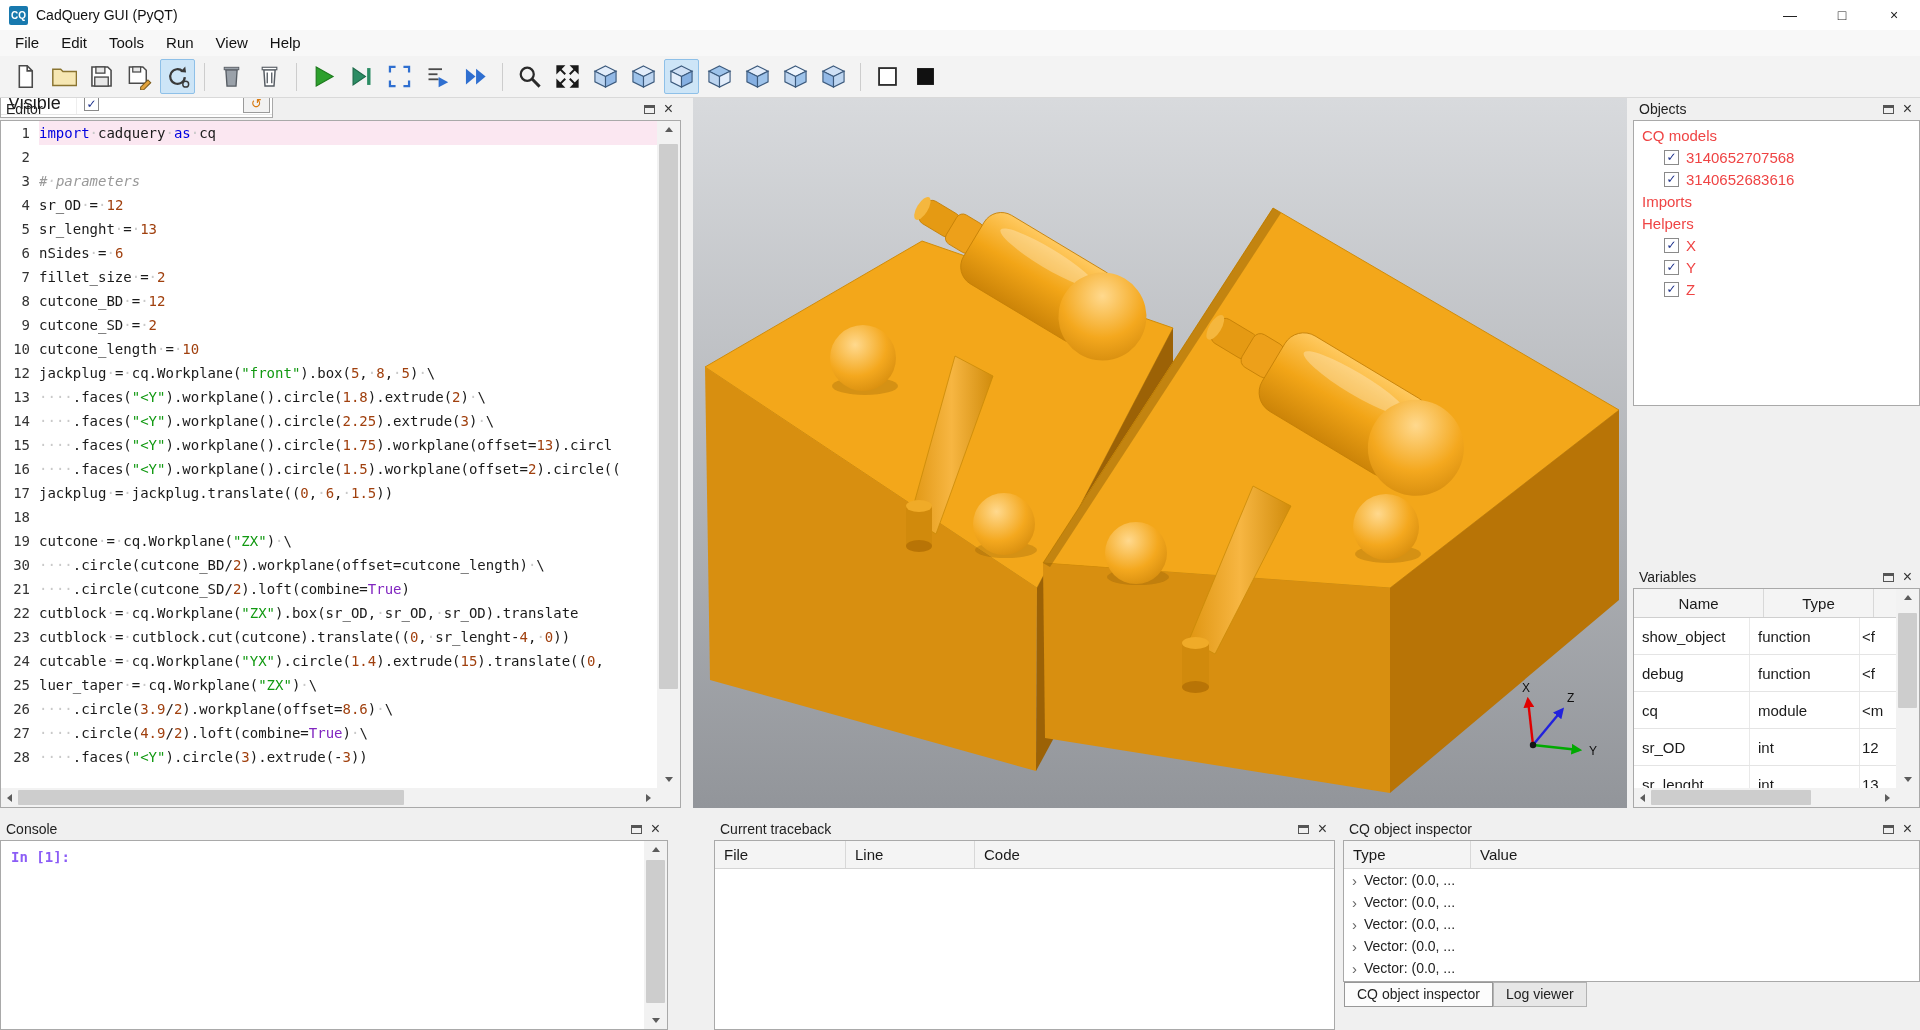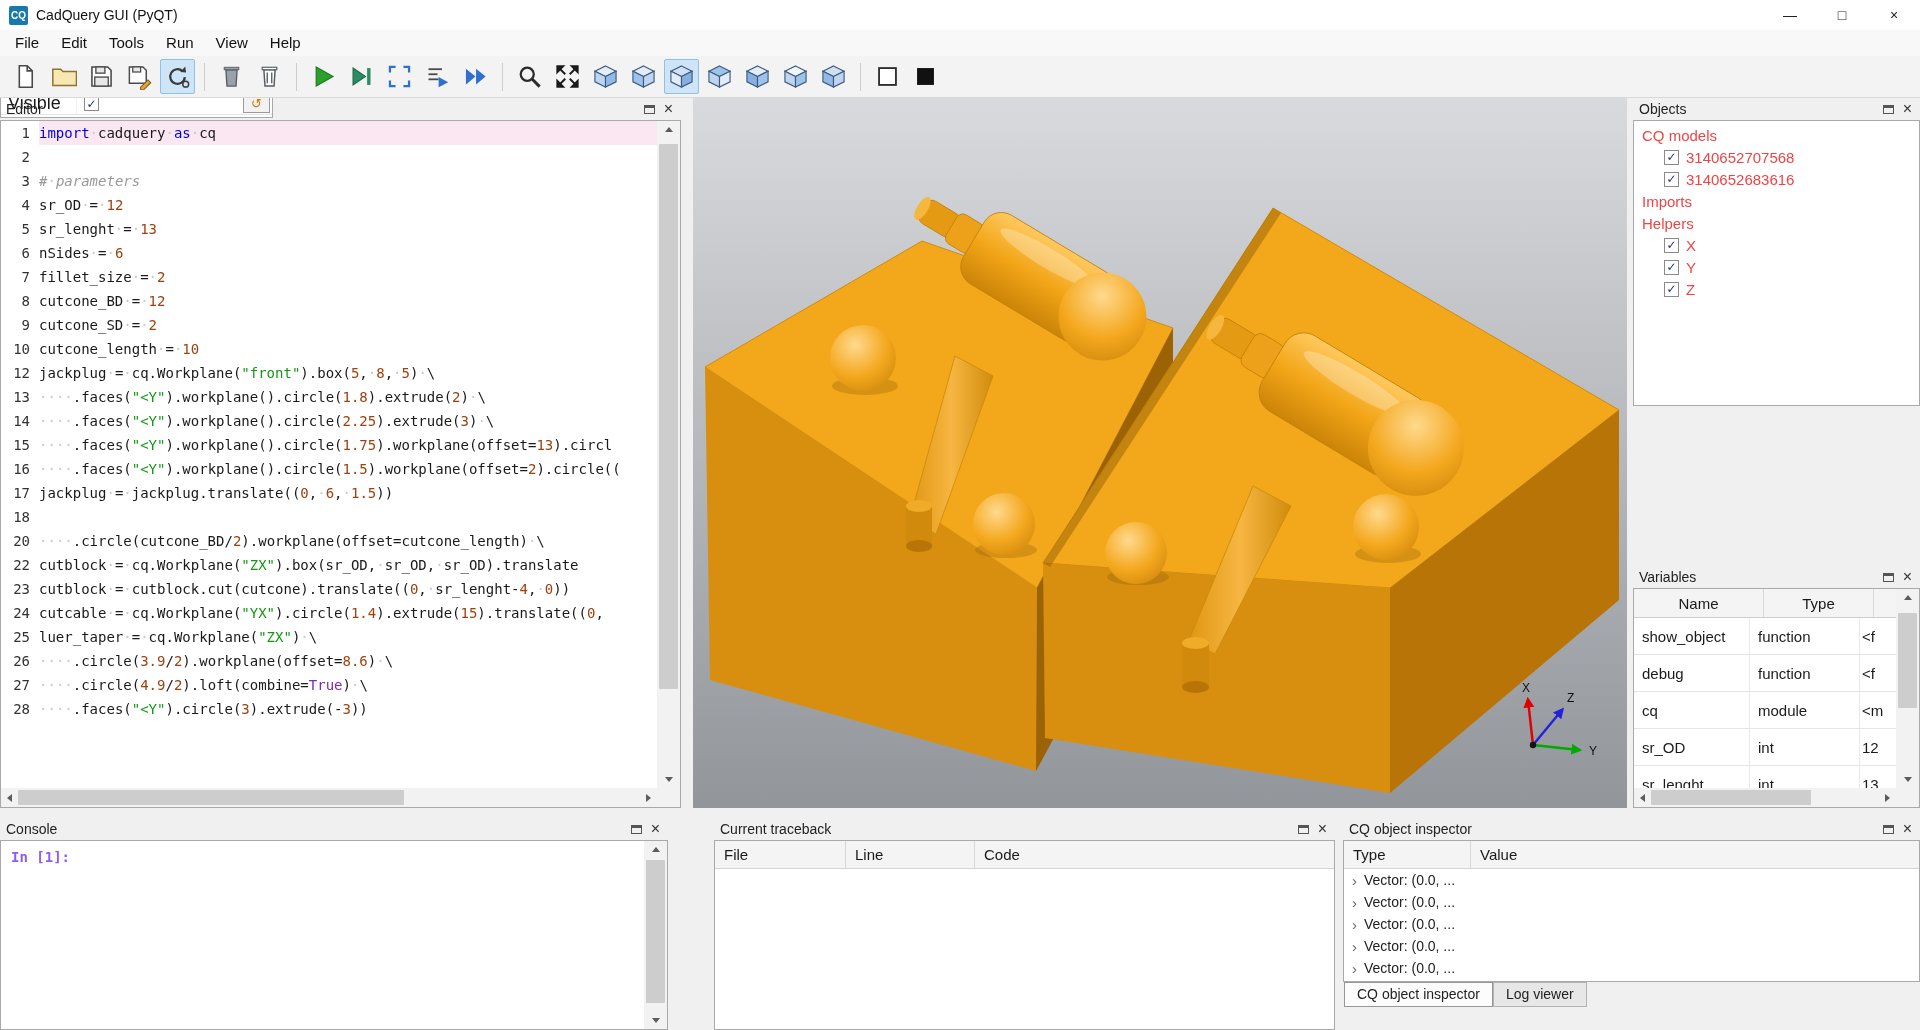--- a/index.html
+++ b/index.html
@@ -360,21 +360,23 @@
           <div class="ed-line"><span class="ln">8</span><span class="code"><span class="tok-t">cutcone_BD<span class="ws">·</span>=<span class="ws">·</span></span><span class="tok-d">12</span></span></div>
           <div class="ed-line"><span class="ln">9</span><span class="code"><span class="tok-t">cutcone_SD<span class="ws">·</span>=<span class="ws">·</span></span><span class="tok-d">2</span></span></div>
           <div class="ed-line"><span class="ln">10</span><span class="code"><span class="tok-t">cutcone_length<span class="ws">·</span>=<span class="ws">·</span></span><span class="tok-d">10</span></span></div>
           <div class="ed-line"><span class="ln">12</span><span class="code"><span class="tok-t">jackplug<span class="ws">·</span>=<span class="ws">·</span>cq.Workplane(</span><span class="tok-s">"front"</span><span class="tok-t">).box(</span><span class="tok-d">5</span><span class="tok-t">,<span class="ws">·</span></span><span class="tok-d">8</span><span class="tok-t">,<span class="ws">·</span></span><span class="tok-d">5</span><span class="tok-t">)<span class="ws">·</span>\</span></span></div>
           <div class="ed-line"><span class="ln">13</span><span class="code"><span class="tok-t"><span class="ws">·</span><span class="ws">·</span><span class="ws">·</span><span class="ws">·</span>.faces(</span><span class="tok-s">"&lt;Y"</span><span class="tok-t">).workplane().circle(</span><span class="tok-d">1.8</span><span class="tok-t">).extrude(</span><span class="tok-d">2</span><span class="tok-t">)<span class="ws">·</span>\</span></span></div>
           <div class="ed-line"><span class="ln">14</span><span class="code"><span class="tok-t"><span class="ws">·</span><span class="ws">·</span><span class="ws">·</span><span class="ws">·</span>.faces(</span><span class="tok-s">"&lt;Y"</span><span class="tok-t">).workplane().circle(</span><span class="tok-d">2.25</span><span class="tok-t">).extrude(</span><span class="tok-d">3</span><span class="tok-t">)<span class="ws">·</span>\</span></span></div>
           <div class="ed-line"><span class="ln">15</span><span class="code"><span class="tok-t"><span class="ws">·</span><span class="ws">·</span><span class="ws">·</span><span class="ws">·</span>.faces(</span><span class="tok-s">"&lt;Y"</span><span class="tok-t">).workplane().circle(</span><span class="tok-d">1.75</span><span class="tok-t">).workplane(offset=</span><span class="tok-d">13</span><span class="tok-t">).circl</span></span></div>
           <div class="ed-line"><span class="ln">16</span><span class="code"><span class="tok-t"><span class="ws">·</span><span class="ws">·</span><span class="ws">·</span><span class="ws">·</span>.faces(</span><span class="tok-s">"&lt;Y"</span><span class="tok-t">).workplane().circle(</span><span class="tok-d">1.5</span><span class="tok-t">).workplane(offset=</span><span class="tok-d">2</span><span class="tok-t">).circle((</span></span></div>
           <div class="ed-line"><span class="ln">17</span><span class="code"><span class="tok-t">jackplug<span class="ws">·</span>=<span class="ws">·</span>jackplug.translate((</span><span class="tok-d">0</span><span class="tok-t">,<span class="ws">·</span></span><span class="tok-d">6</span><span class="tok-t">,<span class="ws">·</span></span><span class="tok-d">1.5</span><span class="tok-t">))</span></span></div>
           <div class="ed-line"><span class="ln">18</span><span class="code"></span></div>
-          <div class="ed-line"><span class="ln">20</span><span class="code"><span class="tok-t"><span class="ws">·</span><span class="ws">·</span><span class="ws">·</span><span class="ws">·</span>.circle(cutcone_BD/</span><span class="tok-d">2</span><span class="tok-t">).workplane(offset=cutcone_length)<span class="ws">·</span>\</span></span></div>
+          <div class="ed-line"><span class="ln">19</span><span class="code"><span class="tok-t">cutcone<span class="ws">·</span>=<span class="ws">·</span>cq.Workplane(</span><span class="tok-s">"ZX"</span><span class="tok-t">)<span class="ws">·</span>\</span></span></div>
+          <div class="ed-line"><span class="ln">30</span><span class="code"><span class="tok-t"><span class="ws">·</span><span class="ws">·</span><span class="ws">·</span><span class="ws">·</span>.circle(cutcone_BD/</span><span class="tok-d">2</span><span class="tok-t">).workplane(offset=cutcone_length)<span class="ws">·</span>\</span></span></div>
+          <div class="ed-line"><span class="ln">21</span><span class="code"><span class="tok-t"><span class="ws">·</span><span class="ws">·</span><span class="ws">·</span><span class="ws">·</span>.circle(cutcone_SD/</span><span class="tok-d">2</span><span class="tok-t">).loft(combine=</span><span class="tok-b">True</span><span class="tok-t">)</span></span></div>
           <div class="ed-line"><span class="ln">22</span><span class="code"><span class="tok-t">cutblock<span class="ws">·</span>=<span class="ws">·</span>cq.Workplane(</span><span class="tok-s">"ZX"</span><span class="tok-t">).box(sr_OD,<span class="ws">·</span>sr_OD,<span class="ws">·</span>sr_OD).translate</span></span></div>
           <div class="ed-line"><span class="ln">23</span><span class="code"><span class="tok-t">cutblock<span class="ws">·</span>=<span class="ws">·</span>cutblock.cut(cutcone).translate((</span><span class="tok-d">0</span><span class="tok-t">,<span class="ws">·</span>sr_lenght-</span><span class="tok-d">4</span><span class="tok-t">,<span class="ws">·</span></span><span class="tok-d">0</span><span class="tok-t">))</span></span></div>
           <div class="ed-line"><span class="ln">24</span><span class="code"><span class="tok-t">cutcable<span class="ws">·</span>=<span class="ws">·</span>cq.Workplane(</span><span class="tok-s">"YX"</span><span class="tok-t">).circle(</span><span class="tok-d">1.4</span><span class="tok-t">).extrude(</span><span class="tok-d">15</span><span class="tok-t">).translate((</span><span class="tok-d">0</span><span class="tok-t">,</span></span></div>
           <div class="ed-line"><span class="ln">25</span><span class="code"><span class="tok-t">luer_taper<span class="ws">·</span>=<span class="ws">·</span>cq.Workplane(</span><span class="tok-s">"ZX"</span><span class="tok-t">)<span class="ws">·</span>\</span></span></div>
           <div class="ed-line"><span class="ln">26</span><span class="code"><span class="tok-t"><span class="ws">·</span><span class="ws">·</span><span class="ws">·</span><span class="ws">·</span>.circle(</span><span class="tok-d">3.9</span><span class="tok-t">/</span><span class="tok-d">2</span><span class="tok-t">).workplane(offset=</span><span class="tok-d">8.6</span><span class="tok-t">)<span class="ws">·</span>\</span></span></div>
           <div class="ed-line"><span class="ln">27</span><span class="code"><span class="tok-t"><span class="ws">·</span><span class="ws">·</span><span class="ws">·</span><span class="ws">·</span>.circle(</span><span class="tok-d">4.9</span><span class="tok-t">/</span><span class="tok-d">2</span><span class="tok-t">).loft(combine=</span><span class="tok-b">True</span><span class="tok-t">)<span class="ws">·</span>\</span></span></div>
           <div class="ed-line"><span class="ln">28</span><span class="code"><span class="tok-t"><span class="ws">·</span><span class="ws">·</span><span class="ws">·</span><span class="ws">·</span>.faces(</span><span class="tok-s">"&lt;Y"</span><span class="tok-t">).circle(</span><span class="tok-d">3</span><span class="tok-t">).extrude(-</span><span class="tok-d">3</span><span class="tok-t">))</span></span></div>
         </div>
       <div class="sbv" id="ed-sbv">
           <div class="sb-btn">

